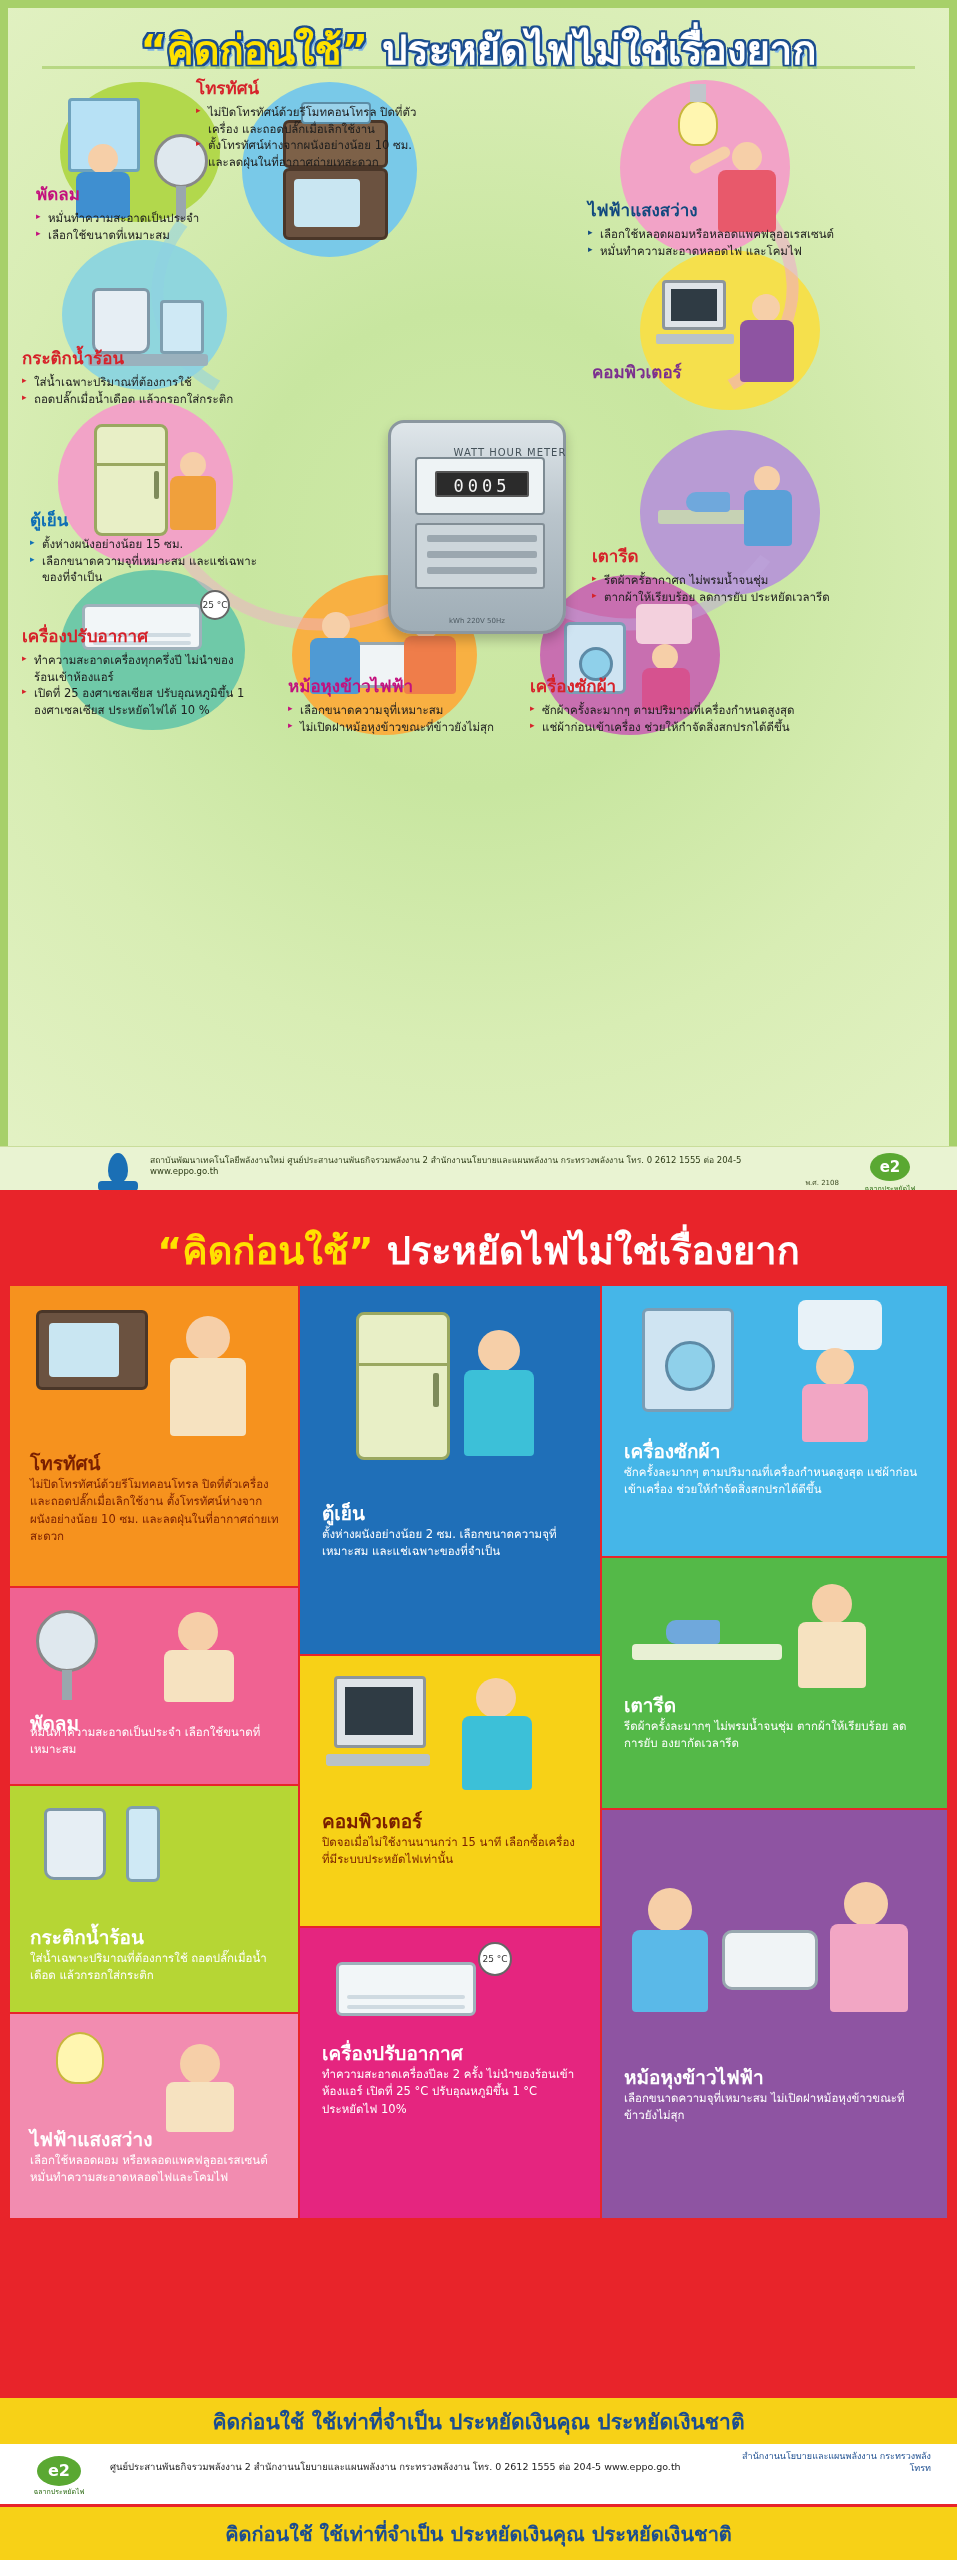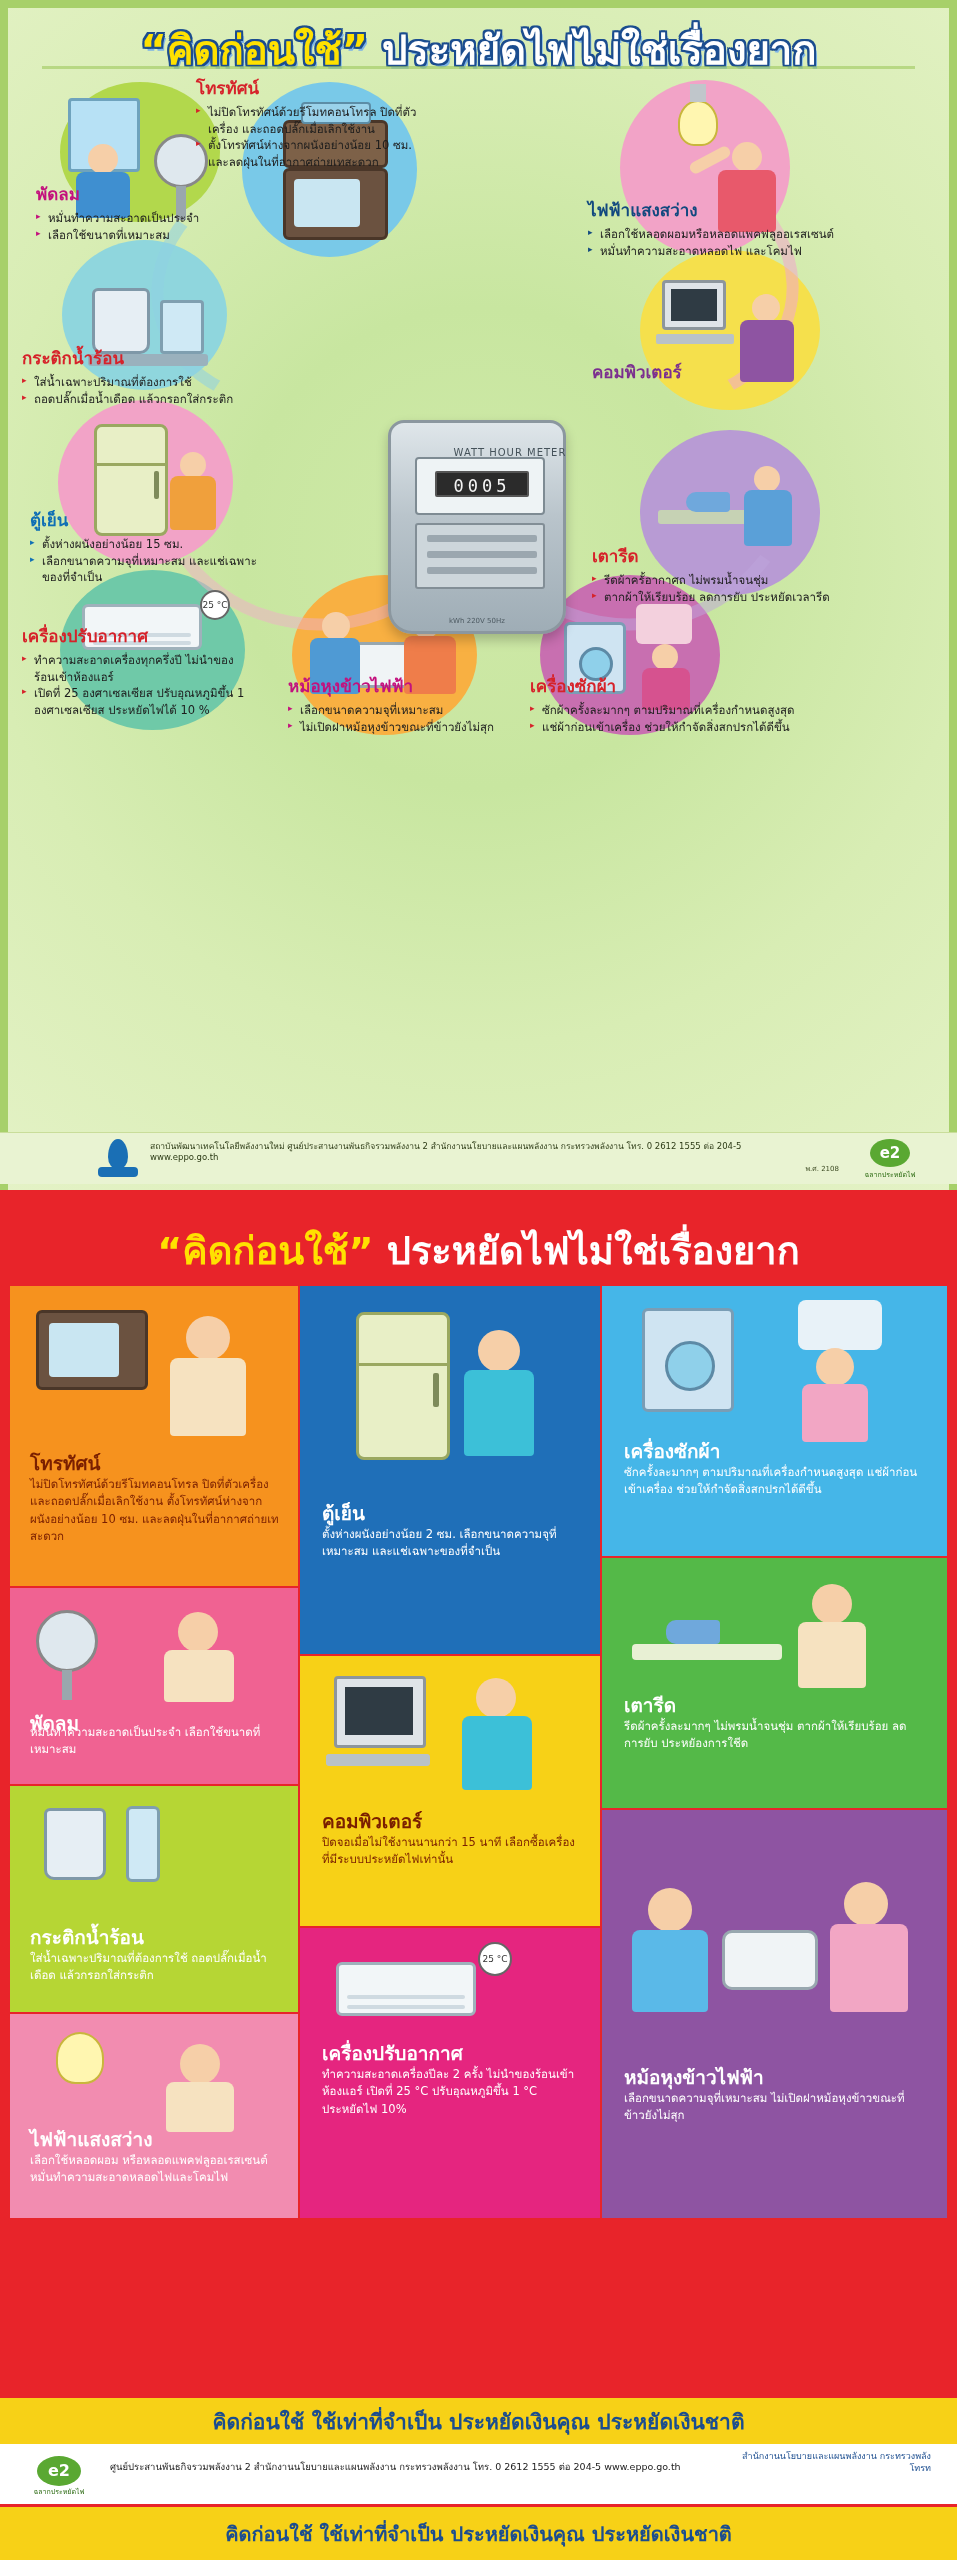--- a/index.html
+++ b/index.html
@@ -113,21 +113,21 @@
     content:"\25B8"; position:absolute; left:0; top:0; font-size:9px;
   }
   .c-red    { color:#d6222a; } .c-red li:before   { color:#d6222a; }
   .c-blue   { color:#0f6fb5; } .c-blue li:before  { color:#0f6fb5; }
   .c-dblue  { color:#12497f; } .c-dblue li:before { color:#12497f; }
   .c-purple { color:#7b2f8f; } .c-purple li:before{ color:#7b2f8f; }
   .c-magenta{ color:#c3117d; } .c-magenta li:before{ color:#c3117d; }
 
   
   .top-footer {
-    position:absolute; left:0; bottom:6px; width:957px; height:52px;
+    position:absolute; left:0; bottom:0; width:957px; height:44px;
     background:#e9f3d2; border-top:1px solid #c9dd9a;
   }
   .footer-credit {
     position:absolute; left:150px; top:8px; width:600px;
     font-size:8.5px; line-height:1.35; color:#2d3b16; text-align:left;
   }
   .footer-date { position:absolute; right:118px; top:30px; font-size:7px; color:#3c4a22; }
   .eppo-logo {
     position:absolute; left:96px; top:4px; width:44px; height:44px;
   }
@@ -519,21 +519,21 @@
         <div class="ctitle d-text" style="left:22px; top:150px;">คอมพิวเตอร์</div>
         <div class="ctext d-text" style="left:22px; top:178px; width:258px;">ปิดจอเมื่อไม่ใช้งานนานกว่า 15 นาที เลือกซื้อเครื่องที่มีระบบประหยัดไฟเท่านั้น</div>
       </div>
 
       <div class="cell bg-green" style="left:592px; top:272px; width:345px; height:250px;">
         <div style="position:absolute; left:30px; top:86px; width:150px; height:16px; background:#e8f0d4; border-radius:4px;"></div>
         <div class="iron" style="left:64px; top:62px; width:54px; height:24px;"></div>
         <div class="head" style="left:210px; top:26px; width:40px; height:40px;"></div>
         <div class="body" style="left:196px; top:64px; width:68px; height:66px; background:#f6e2c0;"></div>
         <div class="ctitle w-text" style="left:22px; top:132px;">เตารีด</div>
-        <div class="ctext w-text" style="left:22px; top:160px; width:300px;">รีดผ้าครั้งละมากๆ ไม่พรมน้ำจนชุ่ม ตากผ้าให้เรียบร้อย ลดการยับ ประหยัองการใชีด</div>
+        <div class="ctext w-text" style="left:22px; top:160px; width:300px;">รีดผ้าครั้งละมากๆ ไม่พรมน้ำจนชุ่ม ตากผ้าให้เรียบร้อย ลดการยับ องยากัดเวลารีด</div>
       </div>
 
       <div class="cell bg-lime" style="left:0; top:500px; width:288px; height:226px;">
         <div class="kettle" style="left:34px; top:22px; width:62px; height:72px;"></div>
         <div style="position:absolute; left:116px; top:20px; width:34px; height:76px; background:#cfe9f5; border:3px solid #7f9fb0; border-radius:6px;"></div>
         <div class="ctitle w-text" style="left:20px; top:136px;">กระติกน้ำร้อน</div>
         <div class="ctext w-text" style="left:20px; top:164px; width:250px;">ใส่น้ำเฉพาะปริมาณที่ต้องการใช้ ถอดปลั๊กเมื่อน้ำเดือด แล้วกรอกใส่กระติก</div>
       </div>
 
       <div class="cell bg-magenta" style="left:290px; top:642px; width:300px; height:290px;">

